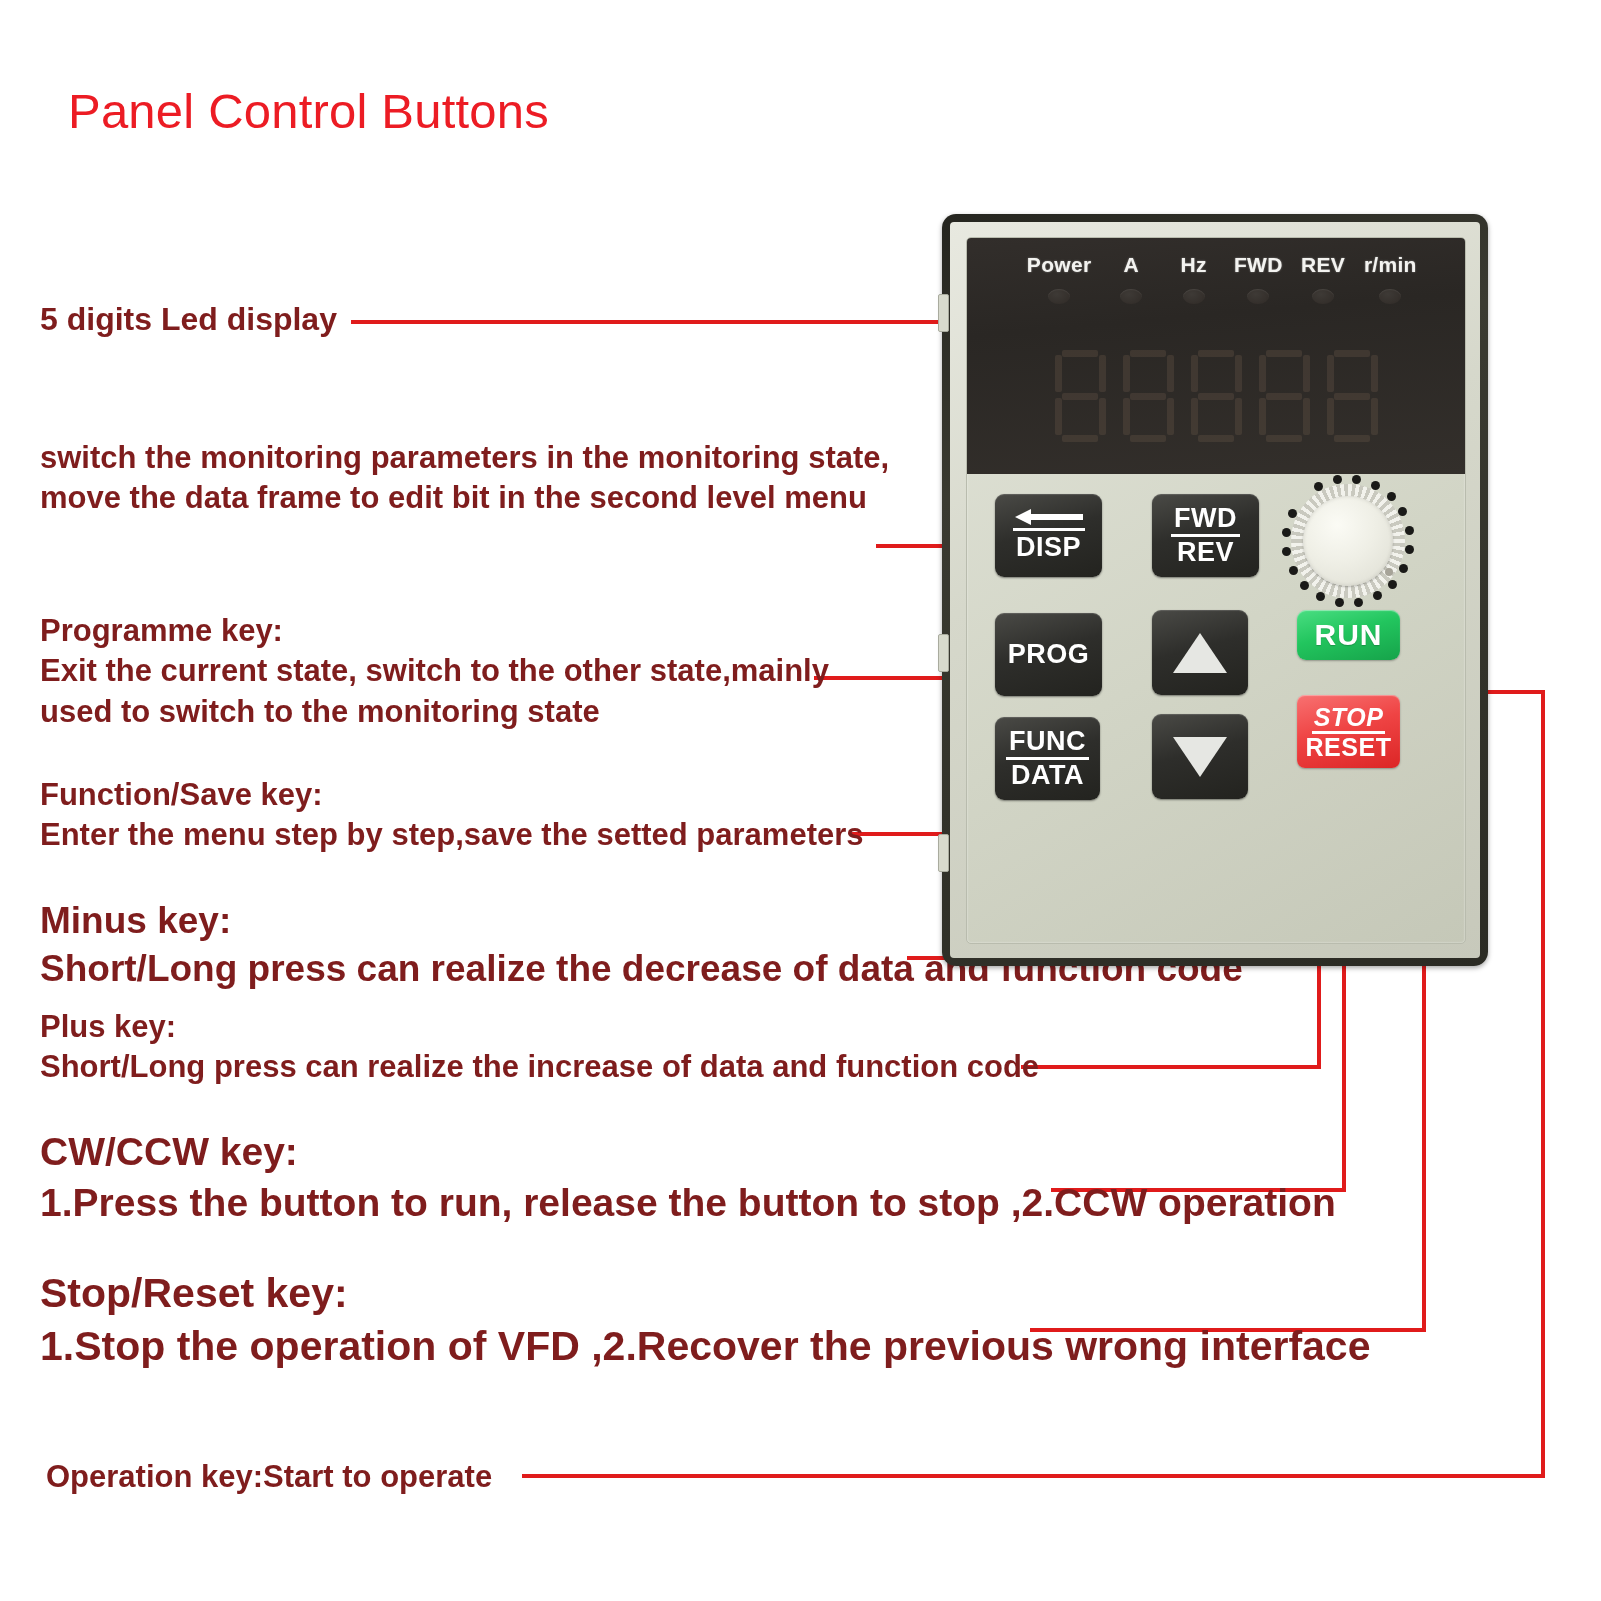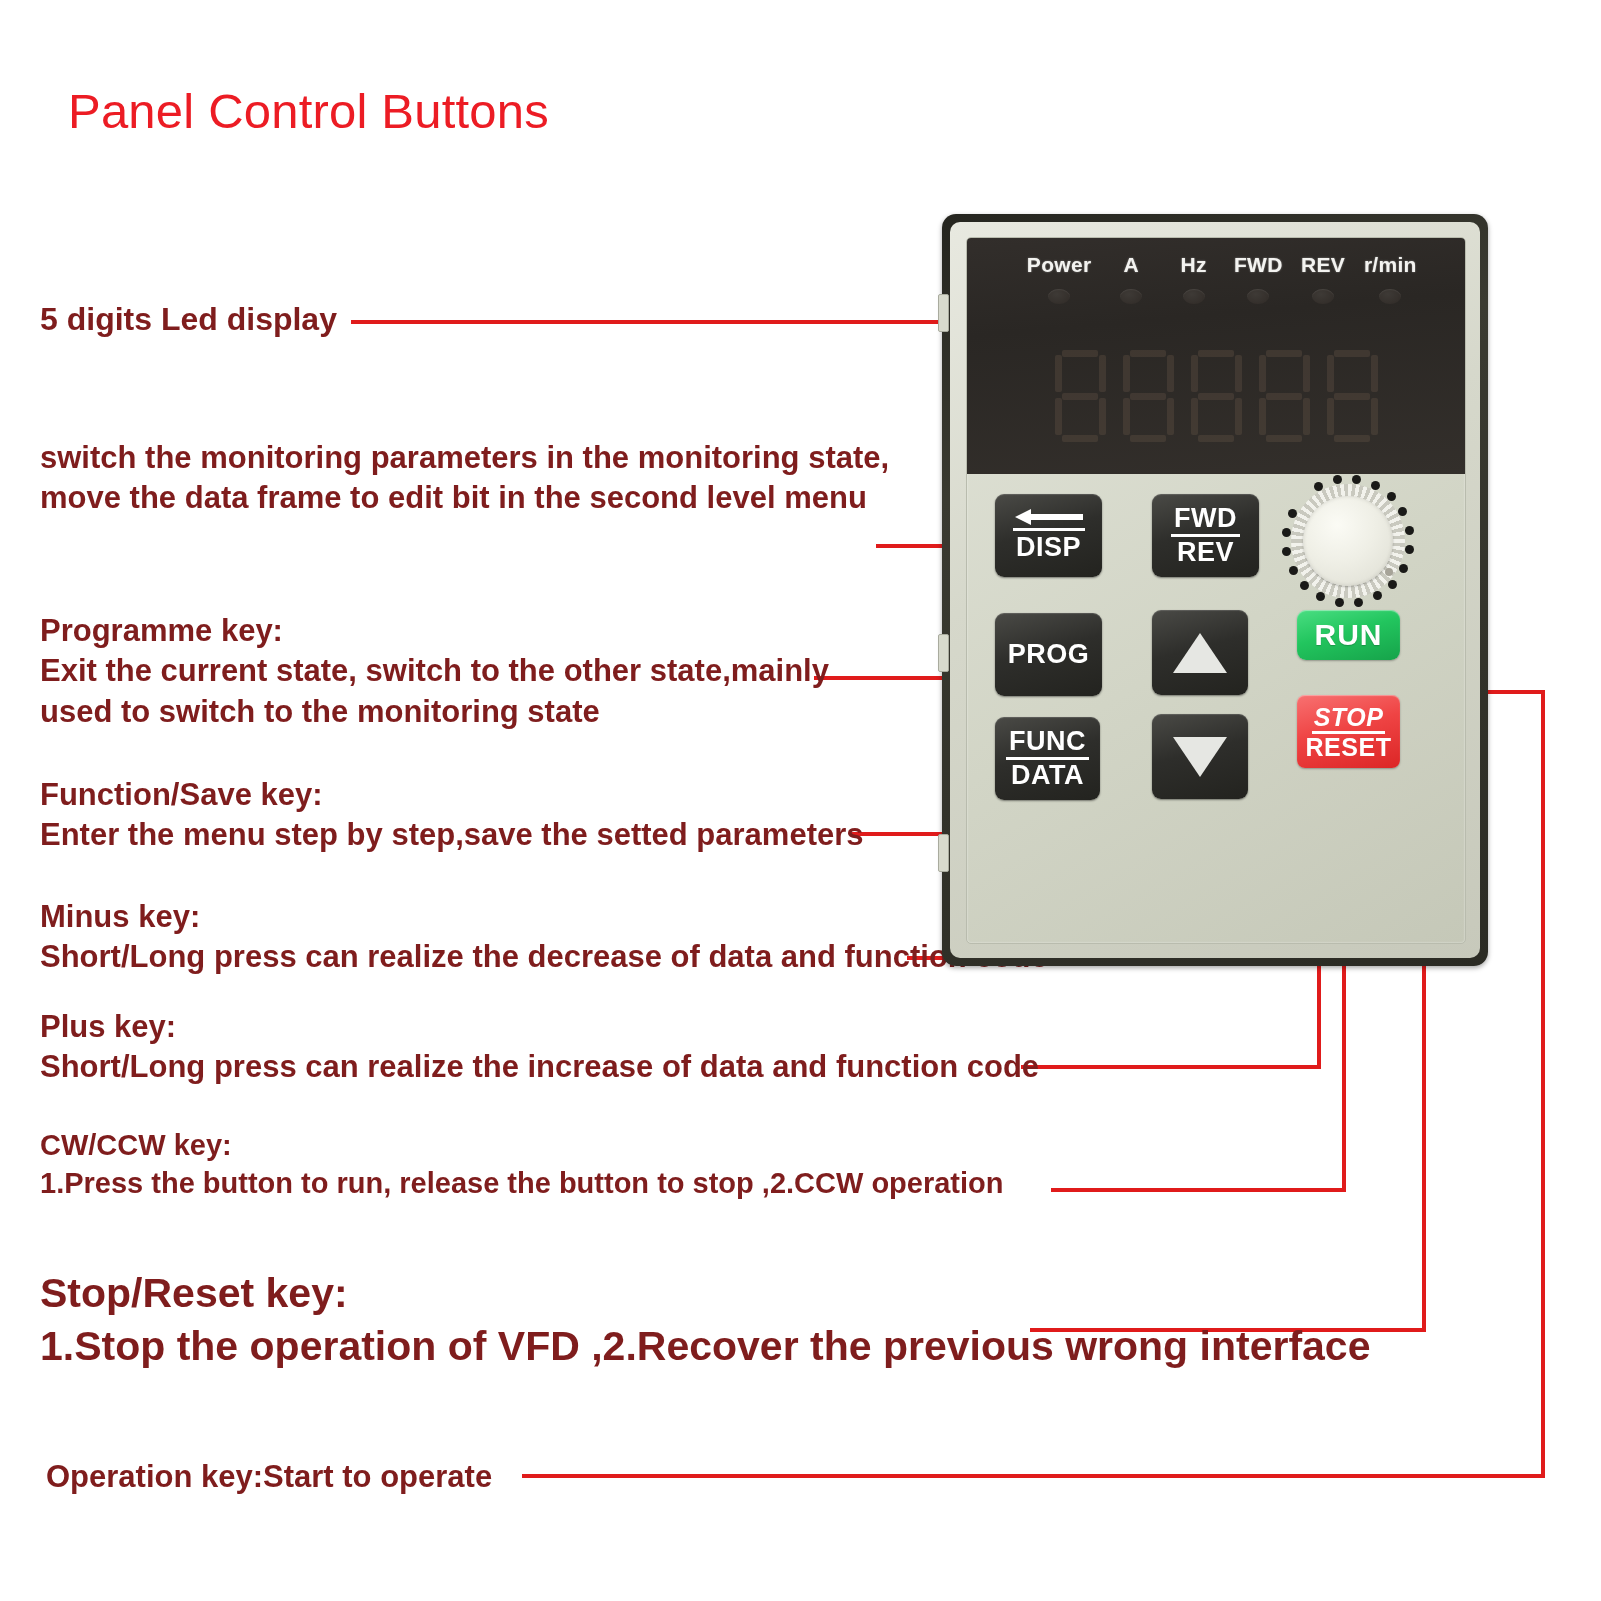--- a/index.html
+++ b/index.html
@@ -19,39 +19,39 @@
     letter-spacing:.2px;white-space:nowrap;
   }
 
   
   .anno{position:absolute;color:#7f1d1d;font-weight:700;white-space:nowrap;line-height:1.30;}
   .anno .ln{display:block;}
   .a-led   {left:24px;top:299px;font-size:32px;}
   .a-move  {left:24px;top:438px;font-size:31px;}
   .a-prog  {left:24px;top:611px;font-size:31px;}
   .a-func  {left:24px;top:775px;font-size:31px;}
-  .a-minus {left:24px;top:897px;font-size:31px;}
+  .a-minus {left:24px;top:897px;font-size:37px;}
   .a-plus  {left:24px;top:1007px;font-size:31px;}
-  .a-cw    {left:24px;top:1127px;font-size:29px;}
+  .a-cw    {left:24px;top:1127px;font-size:39px;}
   .a-stop  {left:24px;top:1267px;font-size:41px;}
   .a-oper  {left:30px;top:1457px;font-size:31px;}
 
   
   #leaders{position:absolute;left:0;top:0;width:1601px;height:1601px;pointer-events:none;}
 
   
   .device{
     position:absolute;left:926px;top:214px;width:546px;height:752px;
     border-radius:14px;
     background:linear-gradient(160deg,#25251f 0%,#3a3a31 30%,#2b2b24 100%);
     box-shadow:0 2px 5px rgba(0,0,0,.35);
   }
   .device-bezel{
     position:absolute;left:8px;top:8px;right:8px;bottom:8px;
-    border-radius:10px;
+    border-radius:4px;
     background:linear-gradient(155deg,#e8e9e0 0%,#d6d8cb 40%,#c7c9bb 100%);
     padding-left:45px;
   }
   .device-inner{
     position:absolute;left:16px;top:15px;right:14px;bottom:14px;
     border-radius:5px;
     background:linear-gradient(150deg,#e2e4d9 0%,#d2d5c6 55%,#c5c8b8 100%);
     border:1px solid #b9bcae;
     box-shadow:inset 0 0 2px rgba(255,255,255,.7);
     overflow:hidden;

